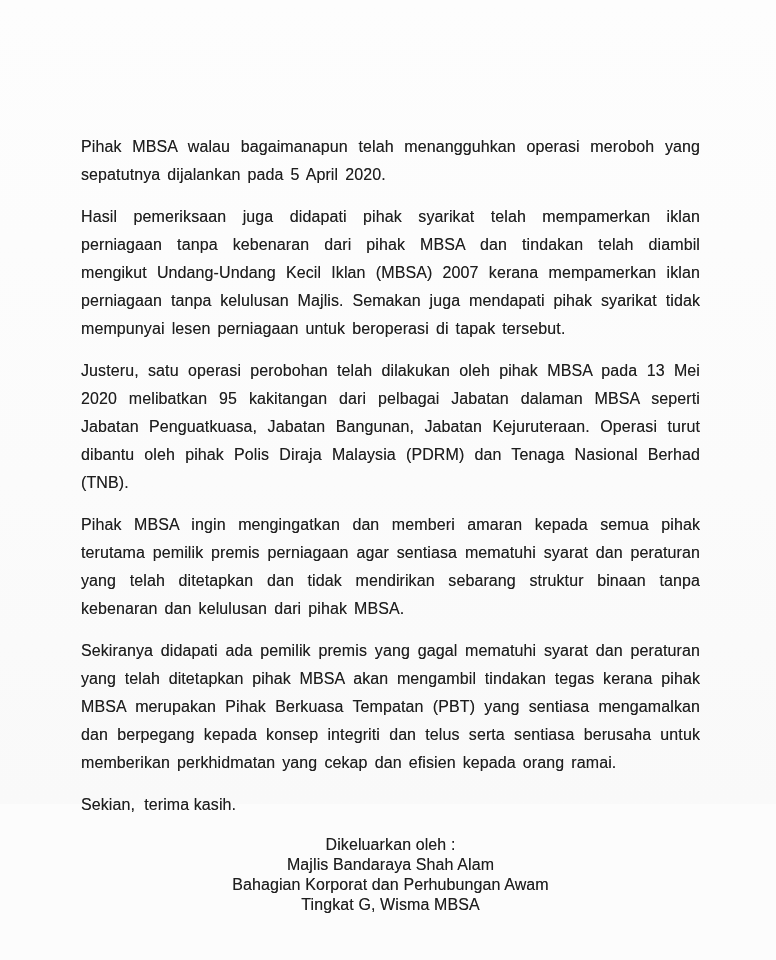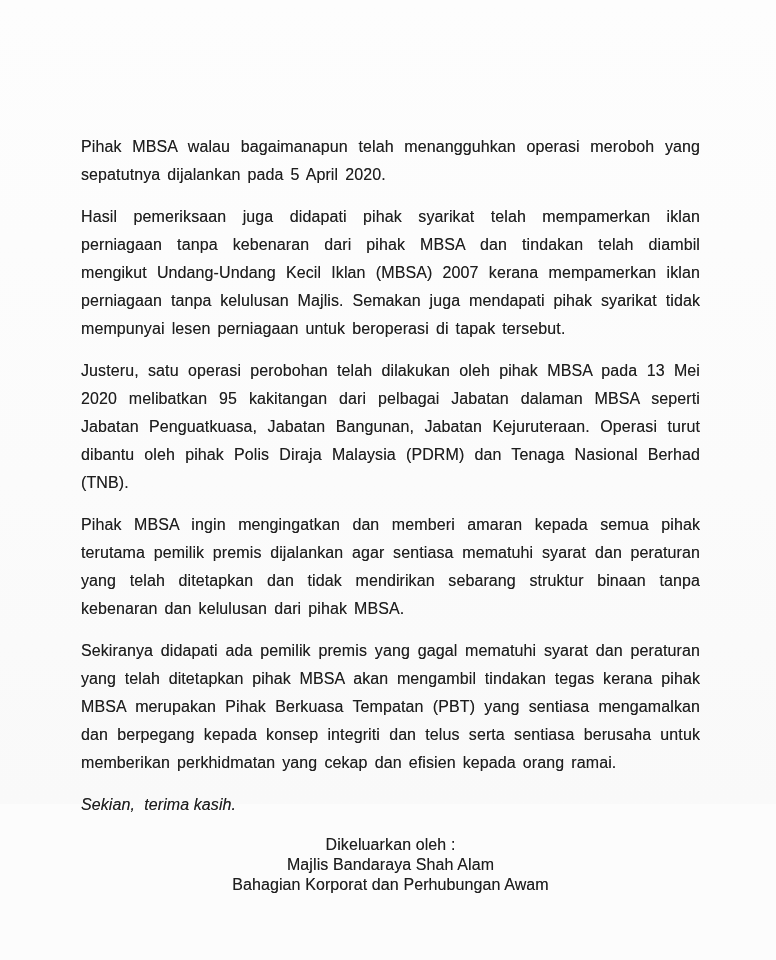--- a/index.html
+++ b/index.html
@@ -34,21 +34,20 @@
     text-align: justify;
     word-spacing: 2.5px;
     letter-spacing: 0.1px;
   }
   .closing {
     margin: 6px 0 16px 0;
     line-height: 28px;
     text-align: left;
     white-space: pre-wrap;
     letter-spacing: 0.1px;
-    font-style: italic;
   }
   .issued-by {
     line-height: 20px;
     text-align: center;
     letter-spacing: 0.1px;
   }
   .issued-by div {
     margin: 0;
   }
 </style>
@@ -57,26 +56,27 @@
 
 <div class="page">
   <div class="content">
 
     <p class="para">Pihak MBSA walau bagaimanapun telah menangguhkan operasi meroboh yang sepatutnya dijalankan pada 5 April 2020.</p>
 
     <p class="para">Hasil pemeriksaan juga didapati pihak syarikat telah mempamerkan iklan perniagaan tanpa kebenaran dari pihak MBSA dan tindakan telah diambil mengikut Undang-Undang Kecil Iklan (MBSA) 2007 kerana mempamerkan iklan perniagaan tanpa kelulusan Majlis. Semakan juga mendapati pihak syarikat tidak mempunyai lesen perniagaan untuk beroperasi di tapak tersebut.</p>
 
     <p class="para">Justeru, satu operasi perobohan telah dilakukan oleh pihak MBSA pada 13 Mei 2020 melibatkan 95 kakitangan dari pelbagai Jabatan dalaman MBSA seperti Jabatan Penguatkuasa, Jabatan Bangunan, Jabatan Kejuruteraan. Operasi turut dibantu oleh pihak Polis Diraja Malaysia (PDRM) dan Tenaga Nasional Berhad (TNB).</p>
 
-    <p class="para">Pihak MBSA ingin mengingatkan dan memberi amaran kepada semua pihak terutama pemilik premis dijalankan agar sentiasa mematuhi syarat dan peraturan yang telah ditetapkan dan tidak mendirikan sebarang struktur binaan tanpa kebenaran dan kelulusan dari pihak MBSA.</p>
+    <p class="para">Pihak MBSA ingin mengingatkan dan memberi amaran kepada semua pihak terutama pemilik premis perniagaan agar sentiasa mematuhi syarat dan peraturan yang telah ditetapkan dan tidak mendirikan sebarang struktur binaan tanpa kebenaran dan kelulusan dari pihak MBSA.</p>
 
     <p class="para">Sekiranya didapati ada pemilik premis yang gagal mematuhi syarat dan peraturan yang telah ditetapkan pihak MBSA akan mengambil tindakan tegas kerana pihak MBSA merupakan Pihak Berkuasa Tempatan (PBT) yang sentiasa mengamalkan dan berpegang kepada konsep integriti dan telus serta sentiasa berusaha untuk memberikan perkhidmatan yang cekap dan efisien kepada orang ramai.</p>
 
     <p class="closing">Sekian,  terima kasih.</p>
 
     <div class="issued-by">
       <div>Dikeluarkan oleh :</div>
       <div>Majlis Bandaraya Shah Alam</div>
       <div>Bahagian Korporat dan Perhubungan Awam</div>
+      <div>Tingkat G, Wisma MBSA</div>
     </div>
 
   </div>
 </div>
 
 </body></html>

